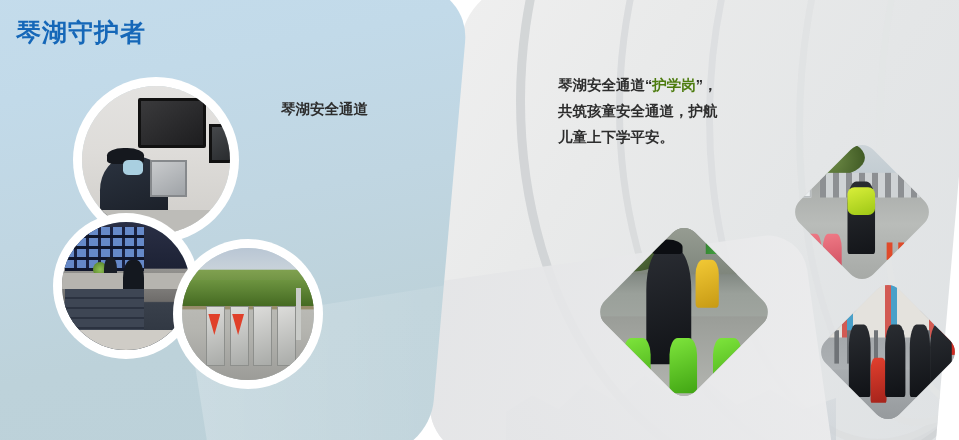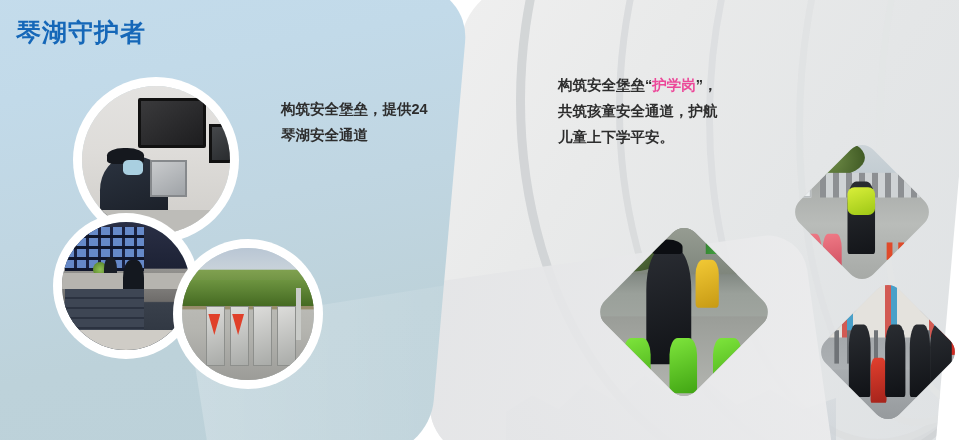--- a/index.html
+++ b/index.html
@@ -108,21 +108,21 @@
 
   .body-text {
     position: absolute;
     font-size: 14.5px;
     line-height: 26px;
     color: #2d2d2d;
     font-weight: 600;
   }
   .body-left  { left: 281px; top: 96px;  width: 170px; }
   .body-right { left: 558px; top: 72px;  width: 162px; }
-  .hl { color: #ec4899; font-weight: bold; }
+  .hl { color: #4d7c0f; font-weight: bold; }
 
   
   .circ {
     position: absolute;
     border-radius: 50%;
     background-color: #c8d8e0;
     box-shadow: 0 0 0 9px #ffffff;
     overflow: hidden;
   }
   .circ-1 { left: 82px;  top: 86px;  width: 148px; height: 148px; }
@@ -395,22 +395,21 @@
         <div class="pr-kid pr-k1"></div>
         <div class="pr-kid pr-k2"></div>
         <div class="pr-kid pr-k3"></div>
       </div>
     </div>
   </div>
 
   <div class="title title-left">琴湖守护者</div>
 
   <div class="body-text body-left">
-    <div>构筑安全堡垒，提供24</div>
     <div>琴湖安全通道</div>
   </div>
 
 
   <div class="body-text body-right">
-    <span>构筑安全堡垒“</span><span class="hl">护学岗</span><span>”，共筑孩童安全通道，护航儿童上下学平安。</span>
+    <span>琴湖安全通道“</span><span class="hl">护学岗</span><span>”，共筑孩童安全通道，护航儿童上下学平安。</span>
   </div>
 
 </div>
 
 </body></html>

